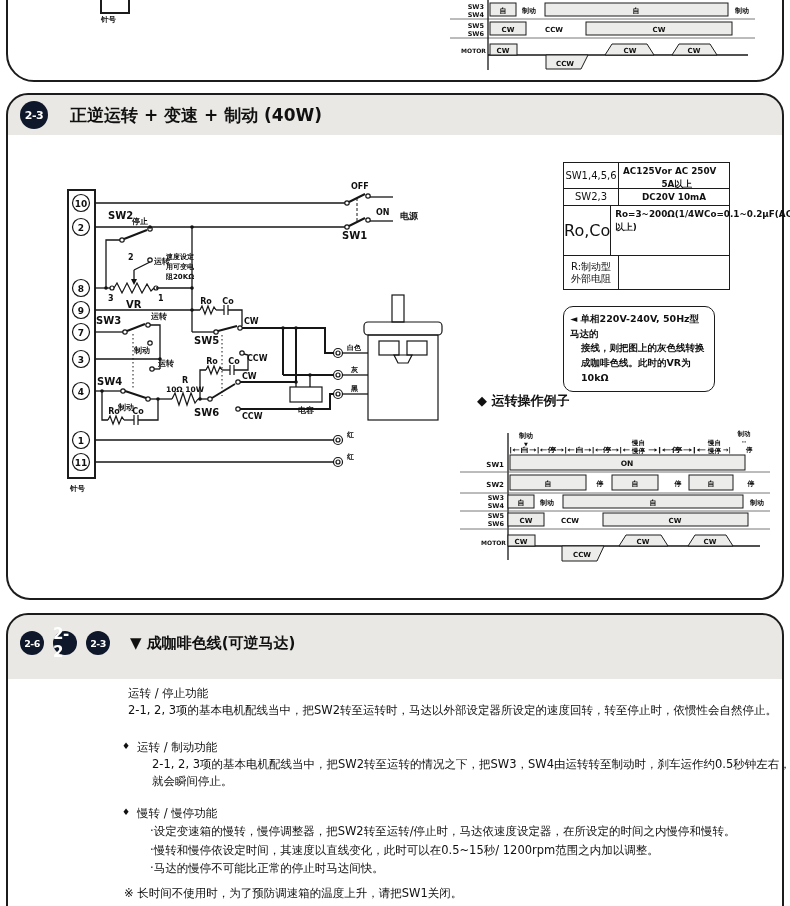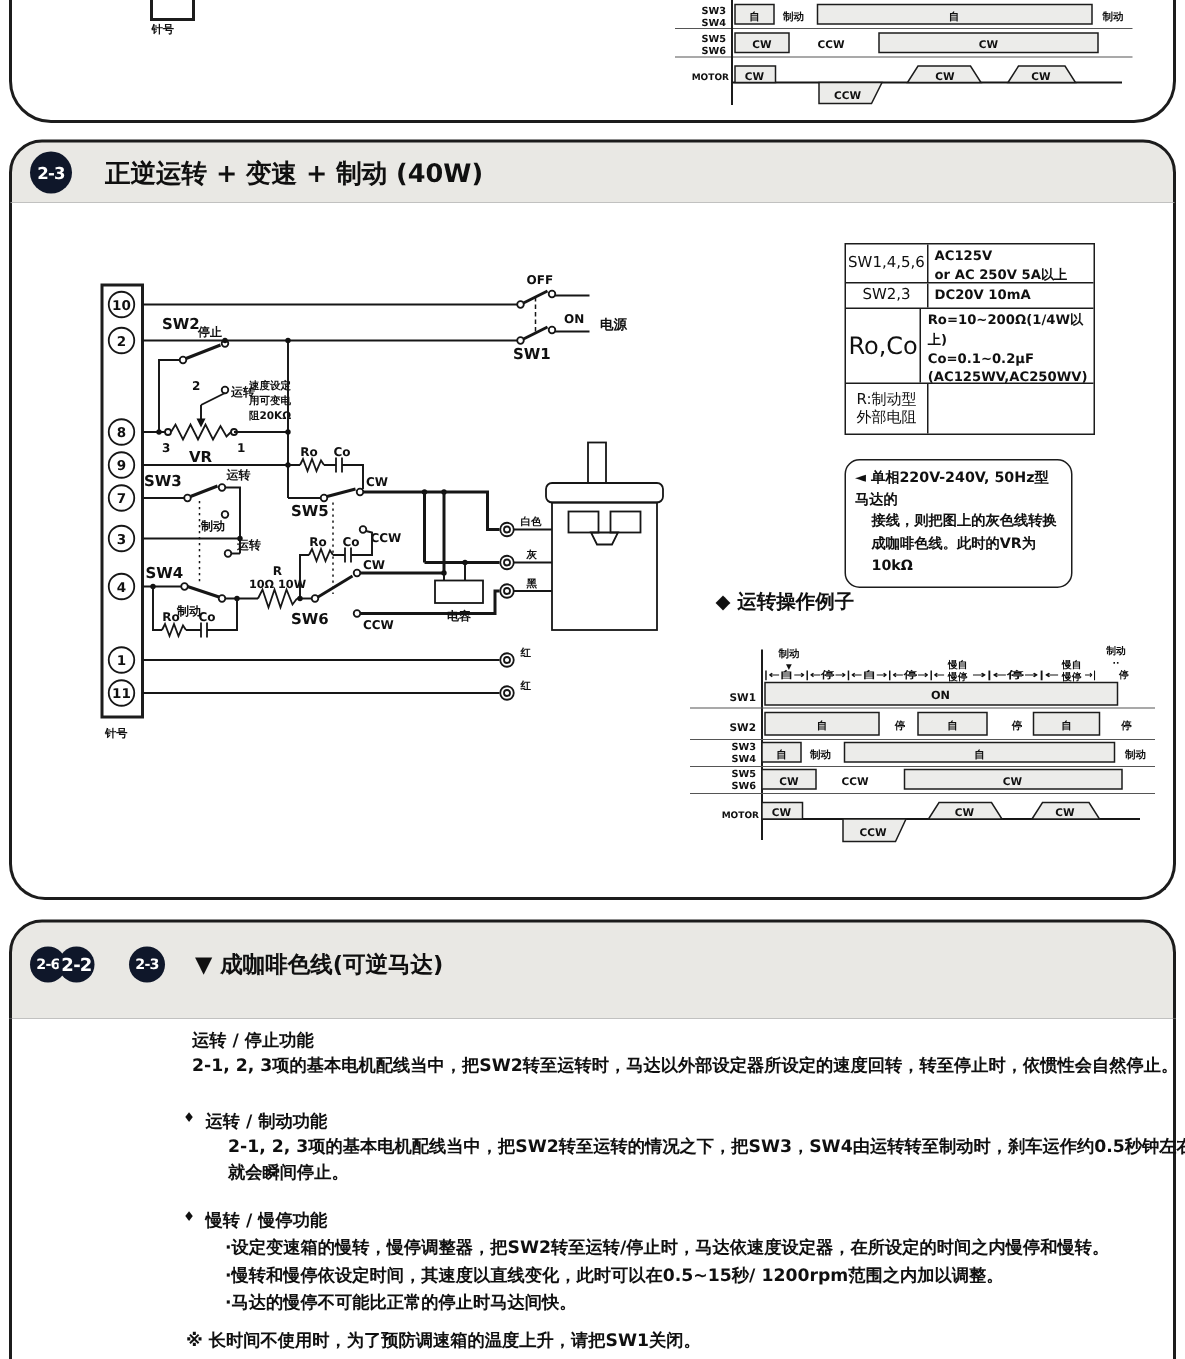--- a/index.html
+++ b/index.html
@@ -2,38 +2,38 @@
 <html><head>
 <meta charset="utf-8">
 <style>
 *{margin:0;padding:0;box-sizing:border-box}
 html,body{width:790px;height:906px}
 body{position:relative;background:#fff;font-family:"DejaVu Sans",sans-serif;color:#101010;overflow:hidden}
 .panel{position:absolute;background:#fff;border:2px solid #1c1c1c}
 .hdr{position:absolute;background:#e9e8e4;border:2px solid #1c1c1c;border-bottom:2px solid #1c1c1c}
 .badge{position:absolute;background:#0f172a;color:#fff;border-radius:50%;display:flex;align-items:center;justify-content:center;font-weight:700;letter-spacing:-0.5px}
 .t{position:absolute;font-weight:700;white-space:nowrap}
-.bt{position:absolute;font-weight:700;white-space:nowrap;font-size:11.5px}
+.bt{position:absolute;font-weight:400;white-space:nowrap;font-size:11.5px}
 svg{position:absolute;overflow:visible}
 svg text{font-family:"DejaVu Sans",sans-serif;fill:#101010;font-weight:700}
 .seg{fill:#ececea;stroke:#1c1c1c;stroke-width:1}
 .wire{stroke:#161616;stroke-width:1.3;fill:none}
 .wire2{stroke:#161616;stroke-width:2;fill:none}
 .thin{stroke:#555;stroke-width:0.8;fill:none}
 .ctc{fill:#fff;stroke:#161616;stroke-width:1.2}
 .dot{fill:#111;stroke:none}
 .dash{stroke:#161616;stroke-width:1;stroke-dasharray:3 2;fill:none}
 .dotl{stroke:#161616;stroke-width:1;stroke-dasharray:1.5 2.5;fill:none}
 .comp{fill:none;stroke:#161616;stroke-width:1.2}
 .notebox{position:absolute;border:1.5px solid #1c1c1c;border-radius:10px;background:#fff;padding:5px 6px;font-weight:700;font-size:9.5px;line-height:1.55}
 .spectable{position:absolute;border:1.5px solid #1c1c1c;background:#fff}
 .srow{display:flex;border-bottom:1.5px solid #1c1c1c}
 .srow:last-child{border-bottom:none}
 .skey{width:55px;border-right:1.5px solid #1c1c1c;display:flex;flex-direction:column;align-items:center;justify-content:center;font-weight:400;font-size:10px;text-align:center;line-height:1.2}
-.sval{flex:1;padding:2px 4px;font-weight:700;font-size:8.8px;line-height:1.45;display:flex;flex-direction:column;}
+.sval{flex:1;padding:2px 4px;font-weight:700;font-size:8.8px;line-height:1.45;display:flex;justify-content:center}
 </style>
 </head>
 <body>
 
 <div class="panel" style="left:6px;top:-42px;width:778px;height:124px;border-radius:0 0 28px 28px"></div>
 <div style="position:absolute;left:100px;top:-6px;width:30px;height:20px;border:2px solid #1c1c1c;background:#fff"></div>
 <div class="t" style="left:101px;top:15px;font-size:7.5px">针号</div>
 
 <svg style="left:450px;top:0;width:330px;height:78px" viewBox="0 0 330 78">
   <g>
@@ -324,21 +324,21 @@
       </div>
     <div class="sval">
         <span>DC20V 10mA</span>
       </div>
   </div>
   <div class="srow" style="height:50px">
     <div class="skey" style="font-size:16px">
         <span>Ro,Co</span>
       </div>
     <div class="sval">
-      <span>Ro=10~200Ω(1/4W以上)</span>
+      <span>Ro=3~200Ω(1/4W以上)</span>
       <span>Co=0.1~0.2μF</span>
       <span>(AC125WV,AC250WV)</span>
     </div>
   </div>
   <div class="srow" style="height:33px">
     <div class="skey" style="font-size:10px">
       <span>R:制动型</span>
       <span>外部电阻</span>
     </div>
   </div>
@@ -420,21 +420,21 @@
     <polygon class="seg" points="159,121 166,110 201,110 208,121"></polygon>
     <text x="183" y="119" font-size="7" text-anchor="middle">CW</text>
     <polygon class="seg" points="228,121 235,110 266,110 273,121"></polygon>
     <text x="250" y="119" font-size="7" text-anchor="middle">CW</text>
   </g>
 </svg>
 
 <div class="hdr" style="left:6px;top:613px;width:778px;height:68px;border-radius:22px 22px 0 0"></div>
 <div class="panel" style="left:6px;top:679px;width:778px;height:240px;border-top:none;border-bottom:none"></div>
 <div class="badge" style="left:20px;top:631px;width:24px;height:24px;font-size:9.5px">2-6</div>
-<div class="badge" style="left:39px;top:631px;width:24px;height:24px;font-size:12px">2-2</div>
+<div class="badge" style="left:53px;top:631px;width:24px;height:24px;font-size:15px">2-2</div>
 <div class="badge" style="left:86px;top:631px;width:24px;height:24px;font-size:9.5px">2-3</div>
 <div class="t" style="left:130px;top:634px;font-size:15px">▼ 成咖啡色线(可逆马达)</div>
 
 <div class="bt" style="left:128px;top:686px">运转 / 停止功能</div>
 <div class="bt" style="left:128px;top:703px">2-1, 2, 3项的基本电机配线当中，把SW2转至运转时，马达以外部设定器所设定的速度回转，转至停止时，依惯性会自然停止。</div>
 
 <span class="bt" style="left:122px;top:741px;font-size:9px">♦</span>
 <div class="bt" style="left:137px;top:740px">运转 / 制动功能</div>
 <div class="bt" style="left:152px;top:757px">2-1, 2, 3项的基本电机配线当中，把SW2转至运转的情况之下，把SW3，SW4由运转转至制动时，刹车运作约0.5秒钟左右，</div>
 <div class="bt" style="left:152px;top:774px">就会瞬间停止。</div>

